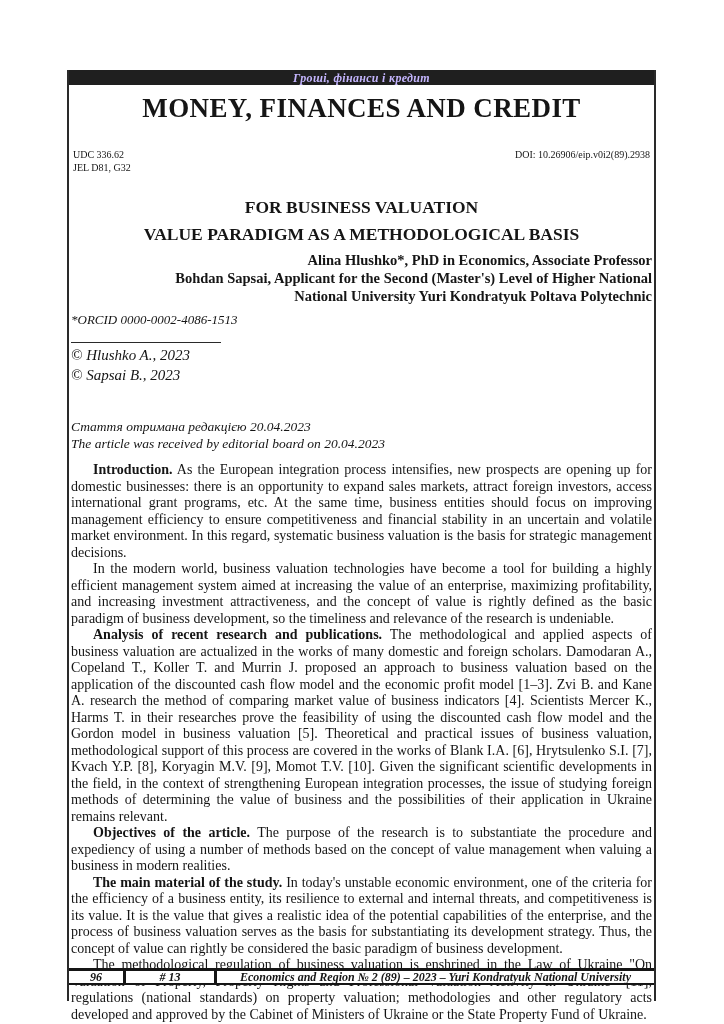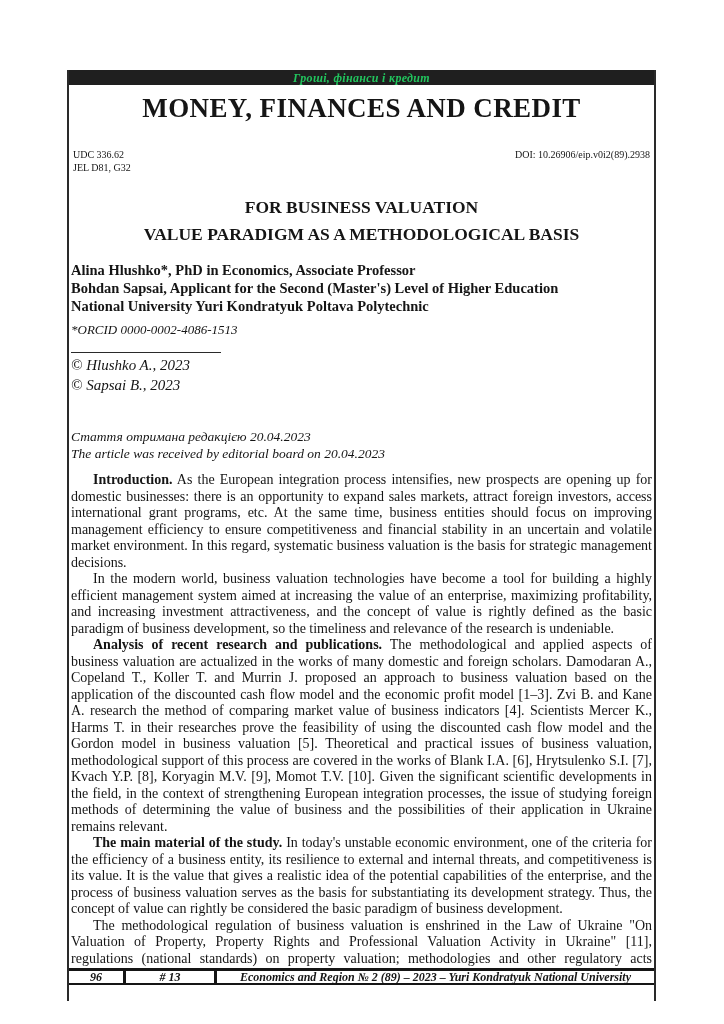--- a/index.html
+++ b/index.html
@@ -28,21 +28,21 @@
     box-sizing: border-box;
   }
   .header-bar {
     height: 15px;
     background: #1f1f1f;
     display: flex;
     align-items: center;
     justify-content: center;
   }
   .header-bar span {
-    color: #22c55e;
+    color: #c4b5fd;
     font-size: 12px;
     font-weight: bold;
     font-style: italic;
     line-height: 1;
     letter-spacing: 0.3px;
   }
   .content {
     padding: 0 2px;
   }
   .journal-title {
@@ -64,24 +64,24 @@
   .meta-left div { line-height: 1.3; }
   .meta-right { line-height: 1.3; }
   .article-title {
     text-align: center;
     font-weight: bold;
     font-size: 17.5px;
     margin-top: 20px;
     line-height: 1.55;
   }
   .authors {
-    text-align: left;
+    text-align: right;
     font-weight: bold;
     font-size: 14.5px;
-    margin-top: 14px;
+    margin-top: 4px;
     line-height: 1.22;
   }
   .orcid {
     font-style: italic;
     font-size: 13px;
     margin-top: 7px;
   }
   .footnote-rule {
     width: 150px;
     border: 0;
@@ -159,21 +159,21 @@
         <div class="meta-right">DOI: 10.26906/eip.v0i2(89).2938</div>
       </div>
 
       <div class="article-title">
         <div>FOR BUSINESS VALUATION</div>
         <div>VALUE PARADIGM AS A METHODOLOGICAL BASIS</div>
       </div>
 
       <div class="authors">
         <div>Alina Hlushko*, PhD in Economics, Associate Professor</div>
-        <div>Bohdan Sapsai, Applicant for the Second (Master's) Level of Higher Education</div>
+        <div>Bohdan Sapsai, Applicant for the Second (Master's) Level of Higher National</div>
         <div>National University Yuri Kondratyuk Poltava Polytechnic</div>
       </div>
 
       <div class="orcid">*ORCID 0000-0002-4086-1513</div>
 
       <hr class="footnote-rule">
 
       <div class="copyright">
         <div>© Hlushko A., 2023</div>
         <div>© Sapsai B., 2023</div>
@@ -181,20 +181,21 @@
 
       <div class="received">
         <div>Стаття отримана редакцією 20.04.2023</div>
         <div>The article was received by editorial board on 20.04.2023</div>
       </div>
 
       <div class="body-text">
         <p><span class="lead">Introduction.</span><span> As the European integration process intensifies, new prospects are opening up for domestic businesses: there is an opportunity to expand sales markets, attract foreign investors, access international grant programs, etc. At the same time, business entities should focus on improving management efficiency to ensure competitiveness and financial stability in an uncertain and volatile market environment. In this regard, systematic business valuation is the basis for strategic management decisions.</span></p>
         <p><span class="lead"></span><span>In the modern world, business valuation technologies have become a tool for building a highly efficient management system aimed at increasing the value of an enterprise, maximizing profitability, and increasing investment attractiveness, and the concept of value is rightly defined as the basic paradigm of business development, so the timeliness and relevance of the research is undeniable.</span></p>
         <p><span class="lead">Analysis of recent research and publications.</span><span> The methodological and applied aspects of business valuation are actualized in the works of many domestic and foreign scholars. Damodaran A., Copeland T., Koller T. and Murrin J. proposed an approach to business valuation based on the application of the discounted cash flow model and the economic profit model [1–3]. Zvi B. and Kane A. research the method of comparing market value of business indicators [4]. Scientists Mercer K., Harms T. in their researches prove the feasibility of using the discounted cash flow model and the Gordon model in business valuation [5]. Theoretical and practical issues of business valuation, methodological support of this process are covered in the works of Blank I.A. [6], Hrytsulenko S.I. [7], Kvach Y.P. [8], Koryagin M.V. [9], Momot T.V. [10]. Given the significant scientific developments in the field, in the context of strengthening European integration processes, the issue of studying foreign methods of determining the value of business and the possibilities of their application in Ukraine remains relevant.</span></p>
+        <p><span class="lead">Objectives of the article.</span><span> The purpose of the research is to substantiate the procedure and expediency of using a number of methods based on the concept of value management when valuing a business in modern realities.</span></p>
         <p><span class="lead">The main material of the study.</span><span> In today's unstable economic environment, one of the criteria for the efficiency of a business entity, its resilience to external and internal threats, and competitiveness is its value. It is the value that gives a realistic idea of the potential capabilities of the enterprise, and the process of business valuation serves as the basis for substantiating its development strategy. Thus, the concept of value can rightly be considered the basic paradigm of business development.</span></p>
         <p><span class="lead"></span><span>The methodological regulation of business valuation is enshrined in the Law of Ukraine "On Valuation of Property, Property Rights and Professional Valuation Activity in Ukraine" [11], regulations (national standards) on property valuation; methodologies and other regulatory acts developed and approved by the Cabinet of Ministers of Ukraine or the State Property Fund of Ukraine.</span></p>
       </div>
 
     </div>
 
     <div class="footer-bar">
       <div class="footer-cell page-num">96</div>
       <div class="footer-cell issue-num"># 13</div>
       <div class="footer-cell journal-line">Economics and Region № 2 (89) – 2023 – Yuri Kondratyuk National University</div>

